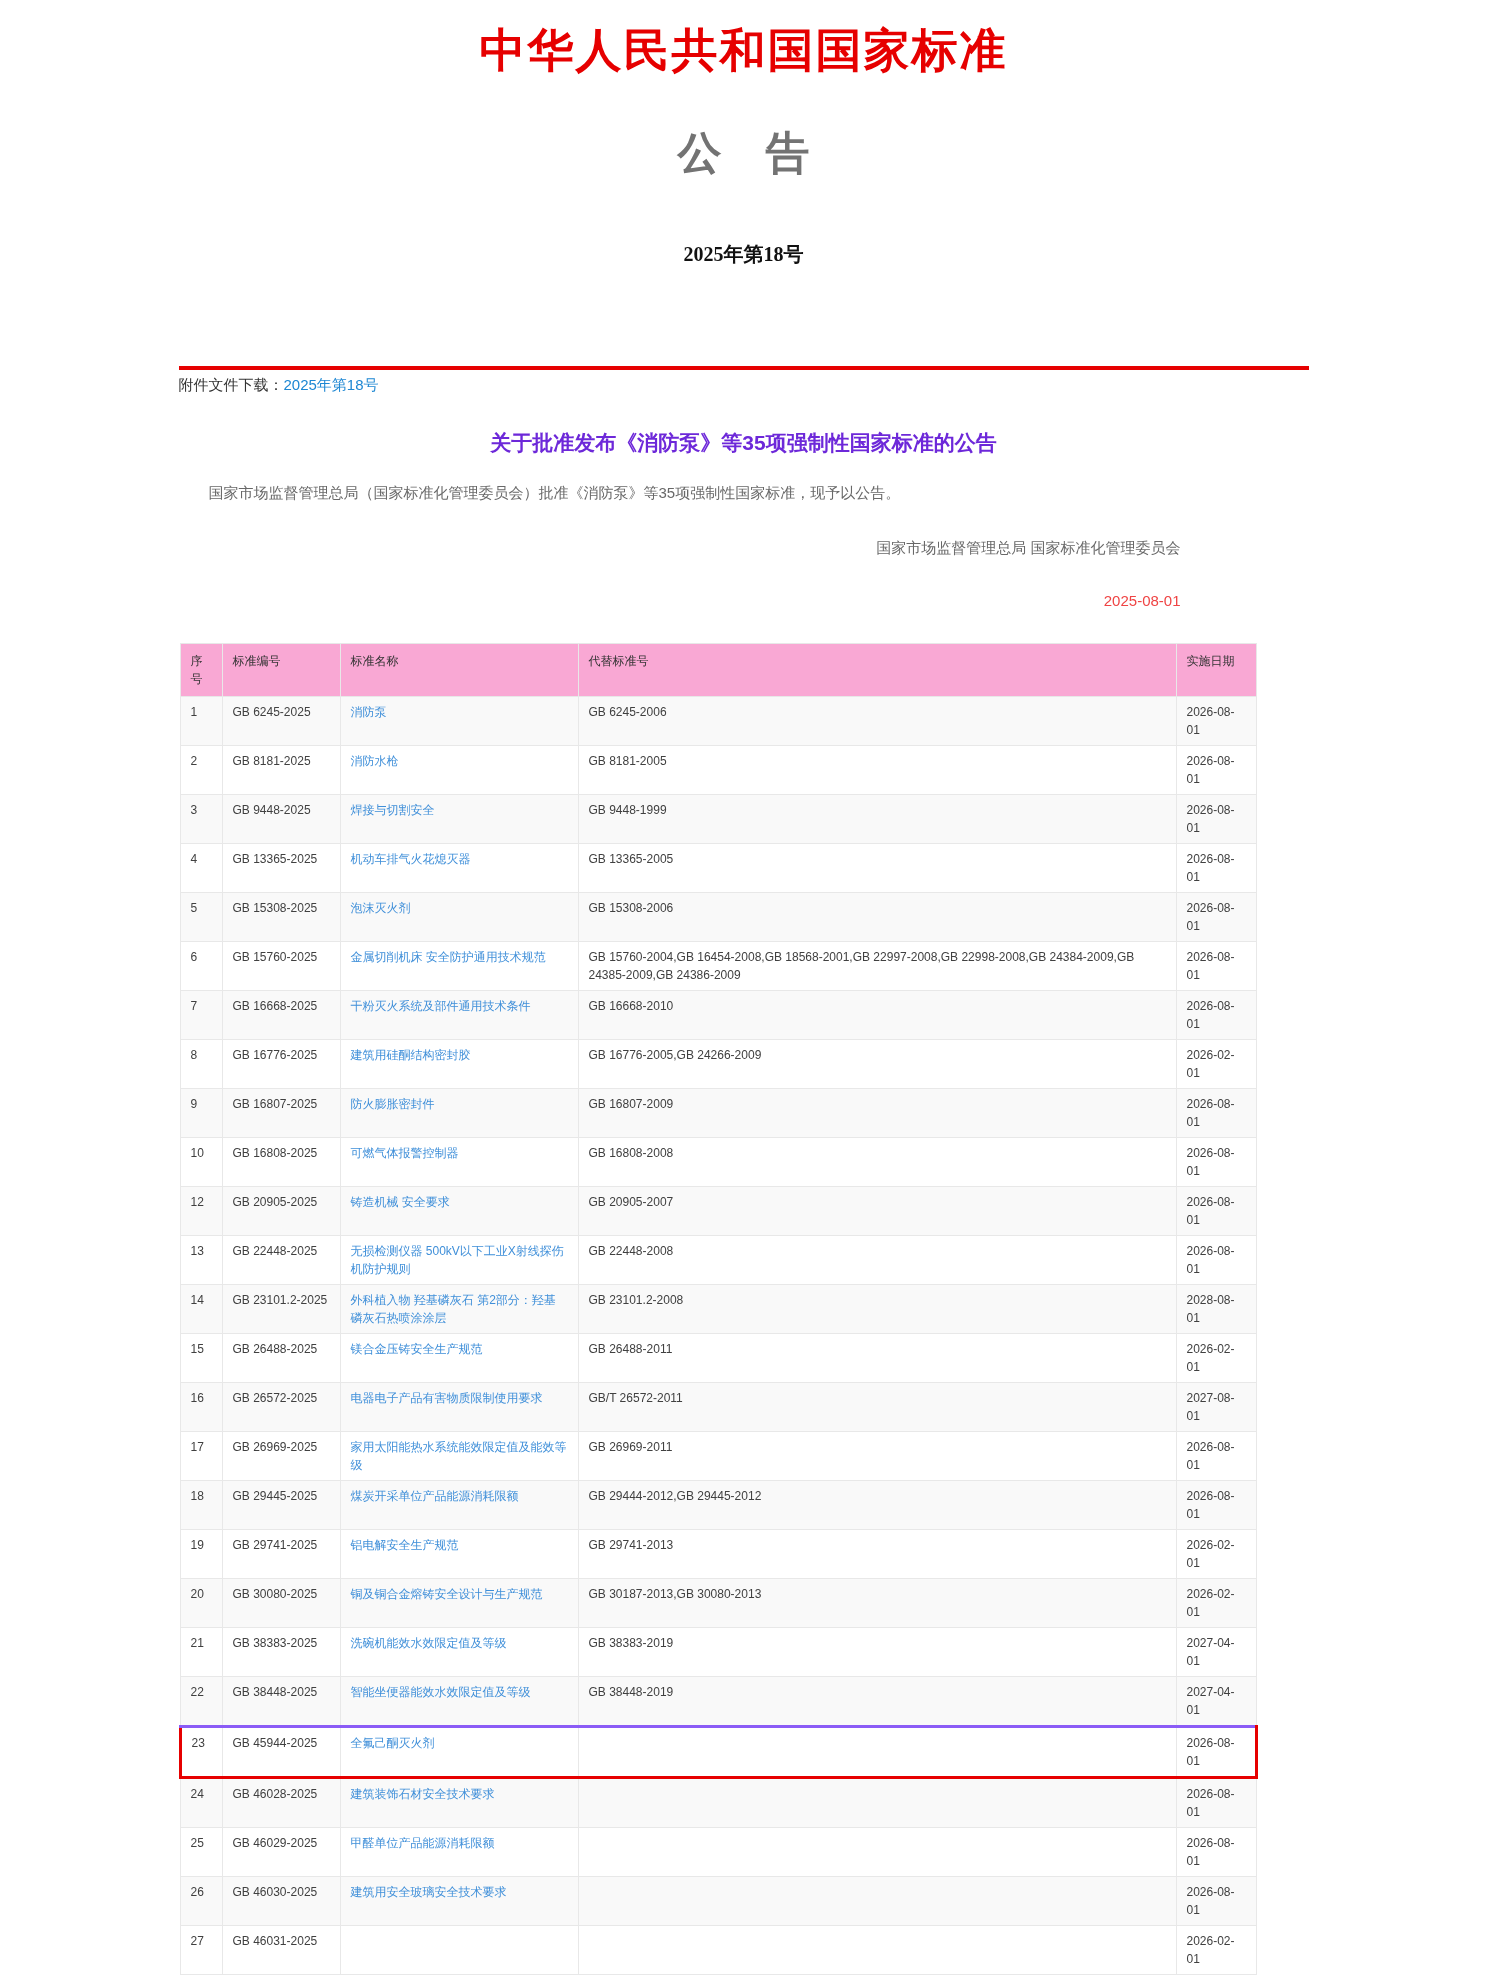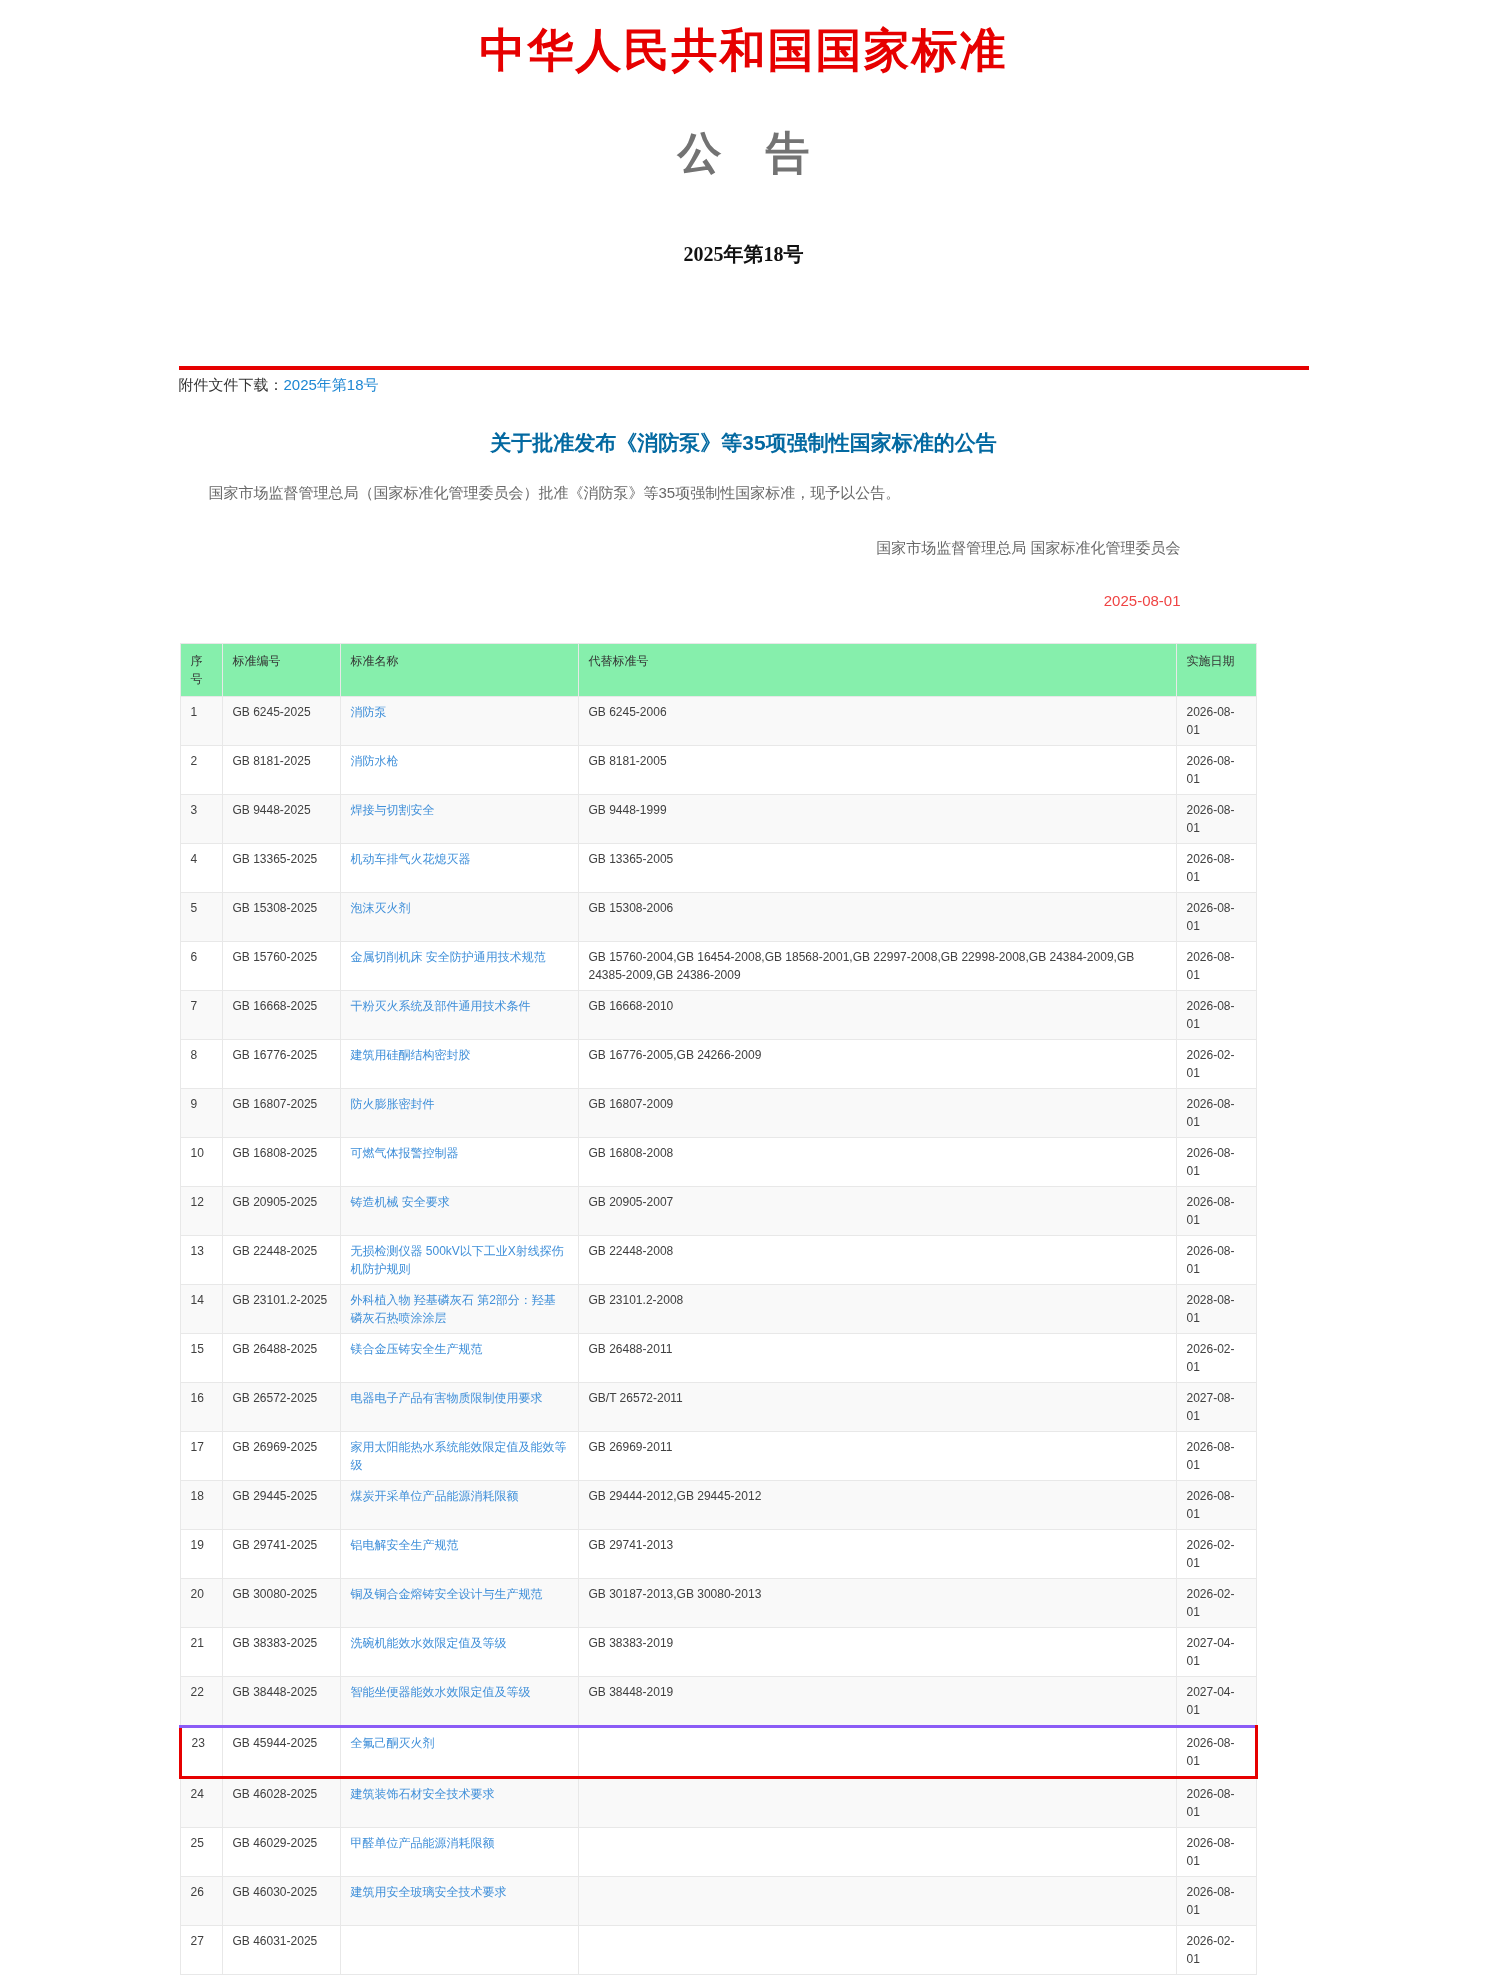--- a/index.html
+++ b/index.html
@@ -43,21 +43,21 @@
   .attachment-bar a {
     color: #1d87d3;
     text-decoration: none;
     cursor: pointer;
   }
 
   .notice-title {
     text-align: center;
     font-size: 21px;
     font-weight: bold;
-    color: #0369a1;
+    color: #6d28d9;
     margin: 20px 0 24px 0;
   }
   .notice-body {
     font-size: 15px;
     color: #686868;
     line-height: 1.6;
     text-indent: 2em;
     margin: 0;
   }
   .signature, .sign-date {
@@ -79,21 +79,21 @@
   }
   .standards th, .standards td {
     border: 1px solid #e8e8e8;
     padding: 6px 10px;
     text-align: left;
     vertical-align: top;
     line-height: 1.5;
     font-weight: normal;
     word-wrap: break-word;
   }
-  .standards thead th { color: #333; background: #86efac; padding: 8px 10px; }
+  .standards thead th { color: #333; background: #f9a8d4; padding: 8px 10px; }
   .standards tbody tr:nth-child(odd) { background: #f9f9f9; }
   .standards tbody tr:nth-child(even) { background: #ffffff; }
   .standards a.std-link { color: #3f8fd9; text-decoration: none; cursor: pointer; }
   .col-seq { width: 42px; }
   .col-code { width: 118px; }
   .col-name { width: 238px; }
   .col-replaced { width: 598px; }
   .col-date { width: 80px; }
 
   tr.hl td { border-top: 3px solid #8b5cf6; border-bottom: 3px solid #e60000; }

